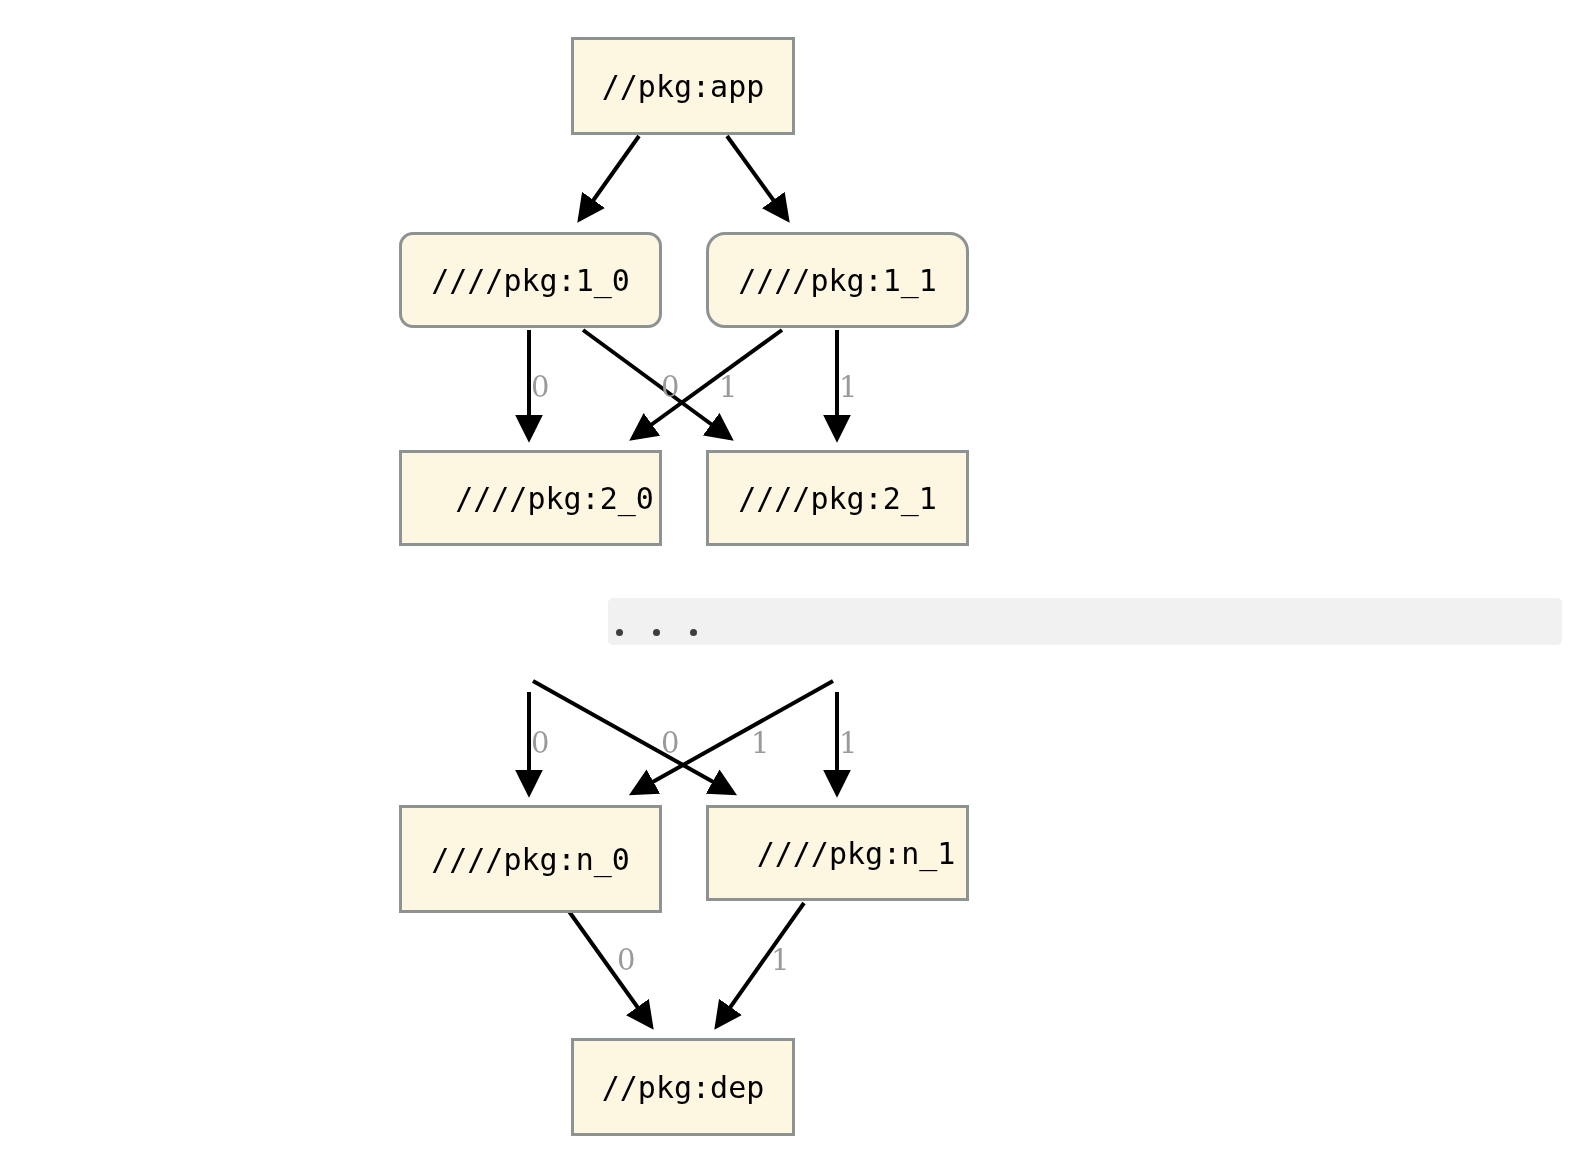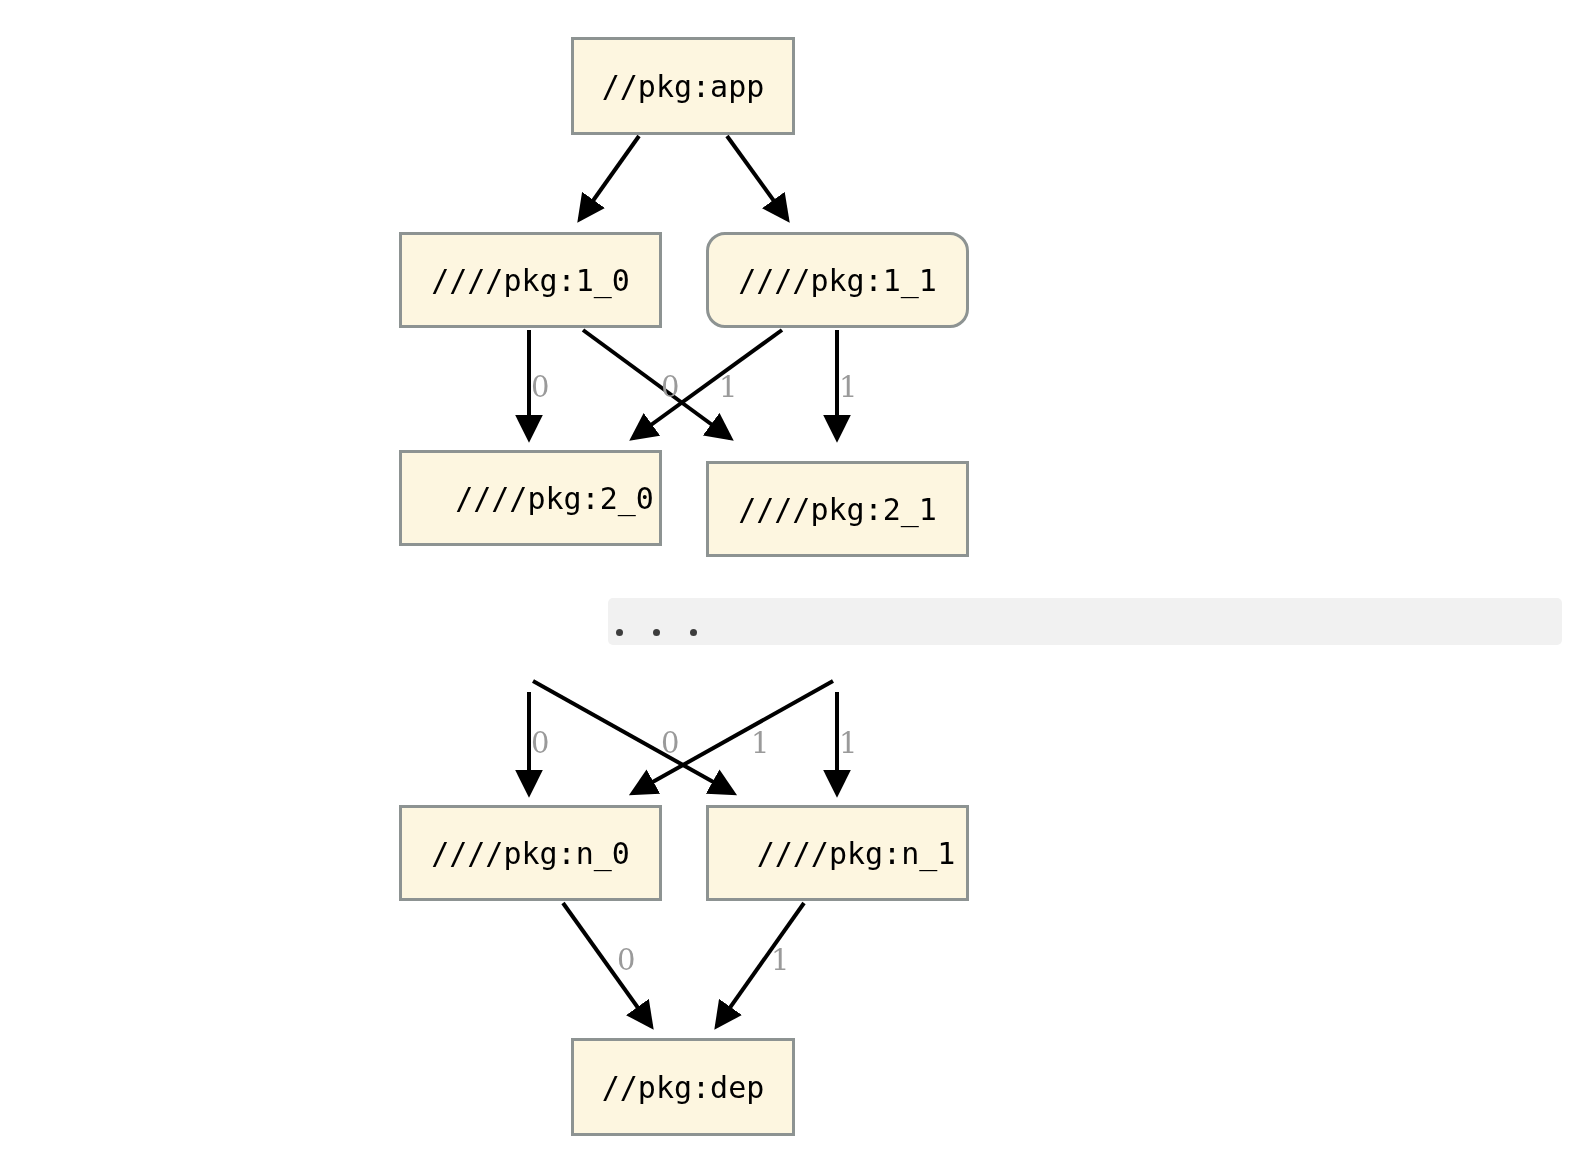--- a/index.html
+++ b/index.html
@@ -99,37 +99,37 @@
 
     <line x1="563" y1="903" x2="651" y2="1026" stroke="#000000" stroke-width="4" marker-end="url(#arrow)"></line>
 
     <line x1="804" y1="903" x2="717" y2="1026" stroke="#000000" stroke-width="4" marker-end="url(#arrow)"></line>
   </svg>
 
   <div class="node-box" style="left:571px; top:37px; width:224px; height:98px;">
     <span class="node-label">//pkg:app</span>
   </div>
 
-  <div class="node-box" style="left:399px; top:232px; width:263px; height:96px;">
+  <div class="node-box" style="left:399px; top:232px; width:263px; height:96px;border-radius:14px;">
     <span class="node-label">////pkg:1_0</span>
   </div>
 
   <div class="node-box" style="left:706px; top:232px; width:263px; height:96px;border-radius:19px;">
     <span class="node-label">////pkg:1_1</span>
   </div>
 
   <div class="node-box" style="left:399px; top:450px; width:263px; height:96px;padding-left:48px;">
     <span class="node-label">////pkg:2_0</span>
   </div>
 
-  <div class="node-box" style="left:706px; top:450px; width:263px; height:96px;margin-top:11px;">
+  <div class="node-box" style="left:706px; top:450px; width:263px; height:96px;">
     <span class="node-label">////pkg:2_1</span>
   </div>
 
-  <div class="node-box" style="left:399px; top:805px; width:263px; height:96px;">
+  <div class="node-box" style="left:399px; top:805px; width:263px; height:108px;">
     <span class="node-label">////pkg:n_0</span>
   </div>
 
   <div class="node-box" style="left:706px; top:805px; width:263px; height:96px;padding-left:37px;">
     <span class="node-label">////pkg:n_1</span>
   </div>
 
   <div class="node-box" style="left:571px; top:1038px; width:224px; height:98px;">
     <span class="node-label">//pkg:dep</span>
   </div>

